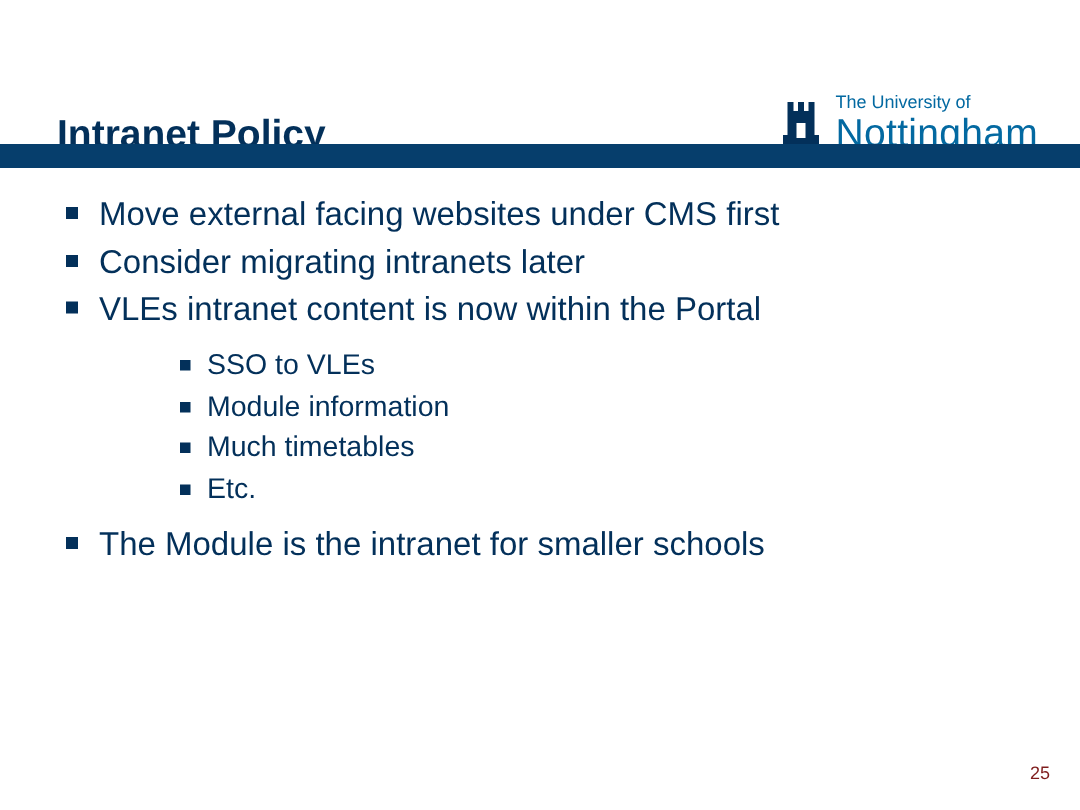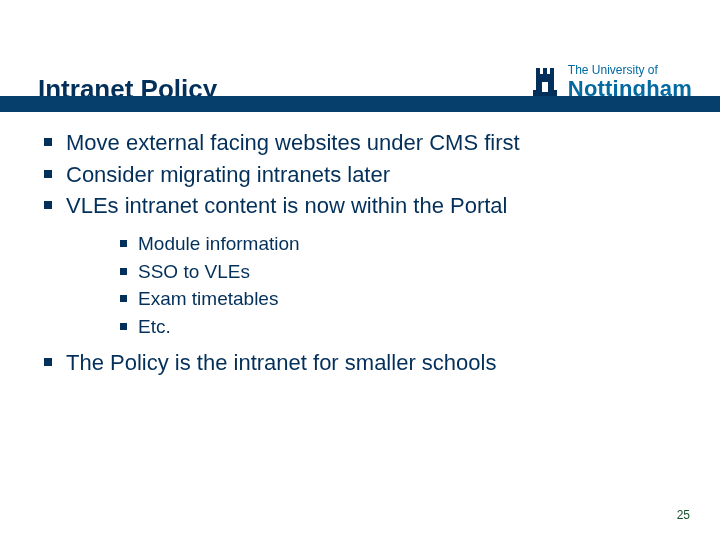--- a/index.html
+++ b/index.html
@@ -55,22 +55,22 @@
     display: flex;
     flex-direction: column;
     line-height: 1.05;
     margin-left: 8px;
   }
   .logo-line1 {
     font-size: 12px;
     font-weight: normal;
   }
   .logo-line2 {
-    font-size: 22px;
-    font-weight: bold;
+    font-size: 26px;
+    font-weight: normal;
     letter-spacing: 0.2px;
     text-align: center;
   }
   .castle {
     width: 30px;
     height: 44px;
     position: relative;
   }
   .content {
     position: absolute;
@@ -118,23 +118,23 @@
     left: 4px;
     top: 9px;
     width: 7px;
     height: 7px;
     background: #03305a;
   }
   .em { }
   .page-num {
     position: absolute;
     bottom: 18px;
-    right: 30px;
+    right: 20px;
     font-size: 12px;
-    color: #14532d;
+    color: #7f1d1d;
   }
 </style>
 </head>
 <body>
 
 <div class="slide">
 
   <div class="header">
     <div class="title">Intranet Policy</div>
     <div class="logo">
@@ -157,25 +157,25 @@
   </div>
 
   <div class="blue-band"></div>
 
   <div class="content">
     <ul class="level1">
       <li><span>Move external facing websites under CMS first</span></li>
       <li><span>Consider migrating intranets later</span></li>
       <li><span>VLEs intranet content is now within the Portal</span>
         <ul class="level2">
+          <li><span>SSO to VLEs</span></li>
           <li><span>Module information</span></li>
-          <li><span>SSO to VLEs</span></li>
-          <li><span>Exam timetables</span></li>
+          <li><span>Much timetables</span></li>
           <li><span>Etc.</span></li>
         </ul>
       </li>
-      <li><span>The Policy </span><span class="em">is</span><span> the intranet for smaller schools</span></li>
+      <li><span>The Module </span><span class="em">is</span><span> the intranet for smaller schools</span></li>
     </ul>
   </div>
 
   <div class="page-num">25</div>
 
 </div>
 
 </body></html>

